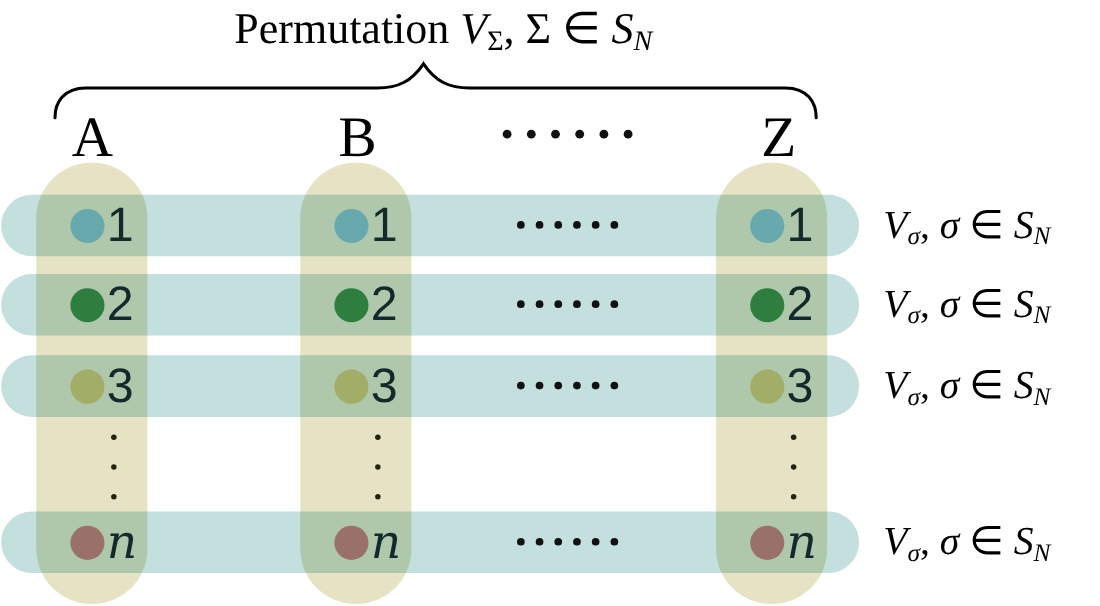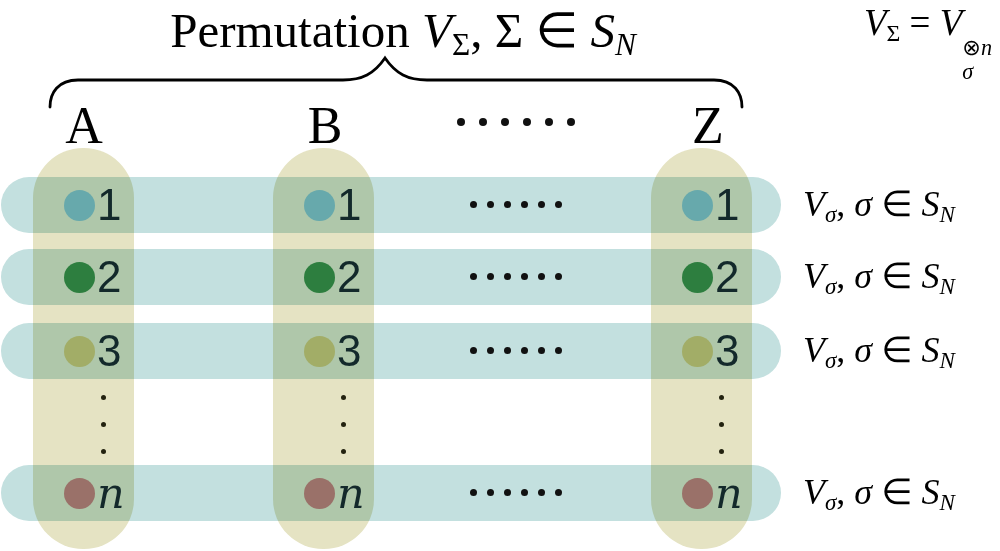--- a/index.html
+++ b/index.html
@@ -7,21 +7,21 @@
        font-family:"Liberation Serif",serif;color:#000;overflow:hidden;}
 
   
   .band{position:absolute;mix-blend-mode:multiply;}
   .col-band{top:148px;height:401px;width:101px;border-radius:50px;}
   .row-band{left:1px;width:780px;height:56px;border-radius:28px;}
 
   
   .brace{position:absolute;left:0;top:0;}
   .title{position:absolute;top:3px;left:403px;transform:translateX(-50%);
-         font-size:49px;line-height:1.15;white-space:nowrap;}
+         font-size:40px;line-height:1.15;white-space:nowrap;}
   .corner{position:absolute;top:3px;right:8px;font-size:37px;line-height:1.1;white-space:nowrap;}
   .hdr{position:absolute;top:100px;transform:translateX(-50%);font-size:52px;line-height:1;}
   .row-label{position:absolute;left:803px;font-size:36px;line-height:1.2;white-space:nowrap;}
   .it{font-style:italic;}
   sub{font-size:64%;vertical-align:-0.25em;line-height:0;}
   .stack{display:inline-flex;flex-direction:column;align-items:flex-start;
          vertical-align:-0.55em;line-height:1;}
   .stack .up,.stack .dn{font-size:60%;line-height:1.05;}
 
   
@@ -53,24 +53,20 @@
   <div class="band row-band" style="top: 249px; background-color: rgb(195, 224, 223);"></div>
   <div class="band row-band" style="top: 323px; background-color: rgb(195, 224, 223);"></div>
   <div class="band row-band" style="top: 465px; background-color: rgb(195, 224, 223);"></div>
 
   <svg class="brace" width="1000" height="551" viewBox="0 0 1000 551">
     <path d="M 50 107 C 50 93 58 80 78 80 L 343 80 C 362 80 374 74 385 58 C 396 74 408 80 427 80 L 714 80 C 734 80 742 93 742 107" fill="none" stroke="#000" stroke-width="2.8" stroke-linecap="round"></path>
   </svg>
 
   <div class="title"><span>Permutation </span><span class="it">V</span><sub>Σ</sub><span>, </span><span>Σ</span><span> ∈ </span><span class="it">S</span><sub class="it">N</sub></div>
 
-  <div class="corner"><span class="it">V</span><sub>Σ</sub><span> = </span><span class="it">V</span><span class="stack">
-        <span class="up"><span>⊗</span><span class="it">n</span></span>
-        <span class="dn it">σ</span>
-      </span></div>
 
   <div class="hdr" style="left:84px">A</div>
   <div class="hdr" style="left:325px">B</div>
   <div class="hdr" style="left:708px">Z</div>
 
   <div class="h-dots">
       <i></i>
       <i></i>
       <i></i>
       <i></i>

